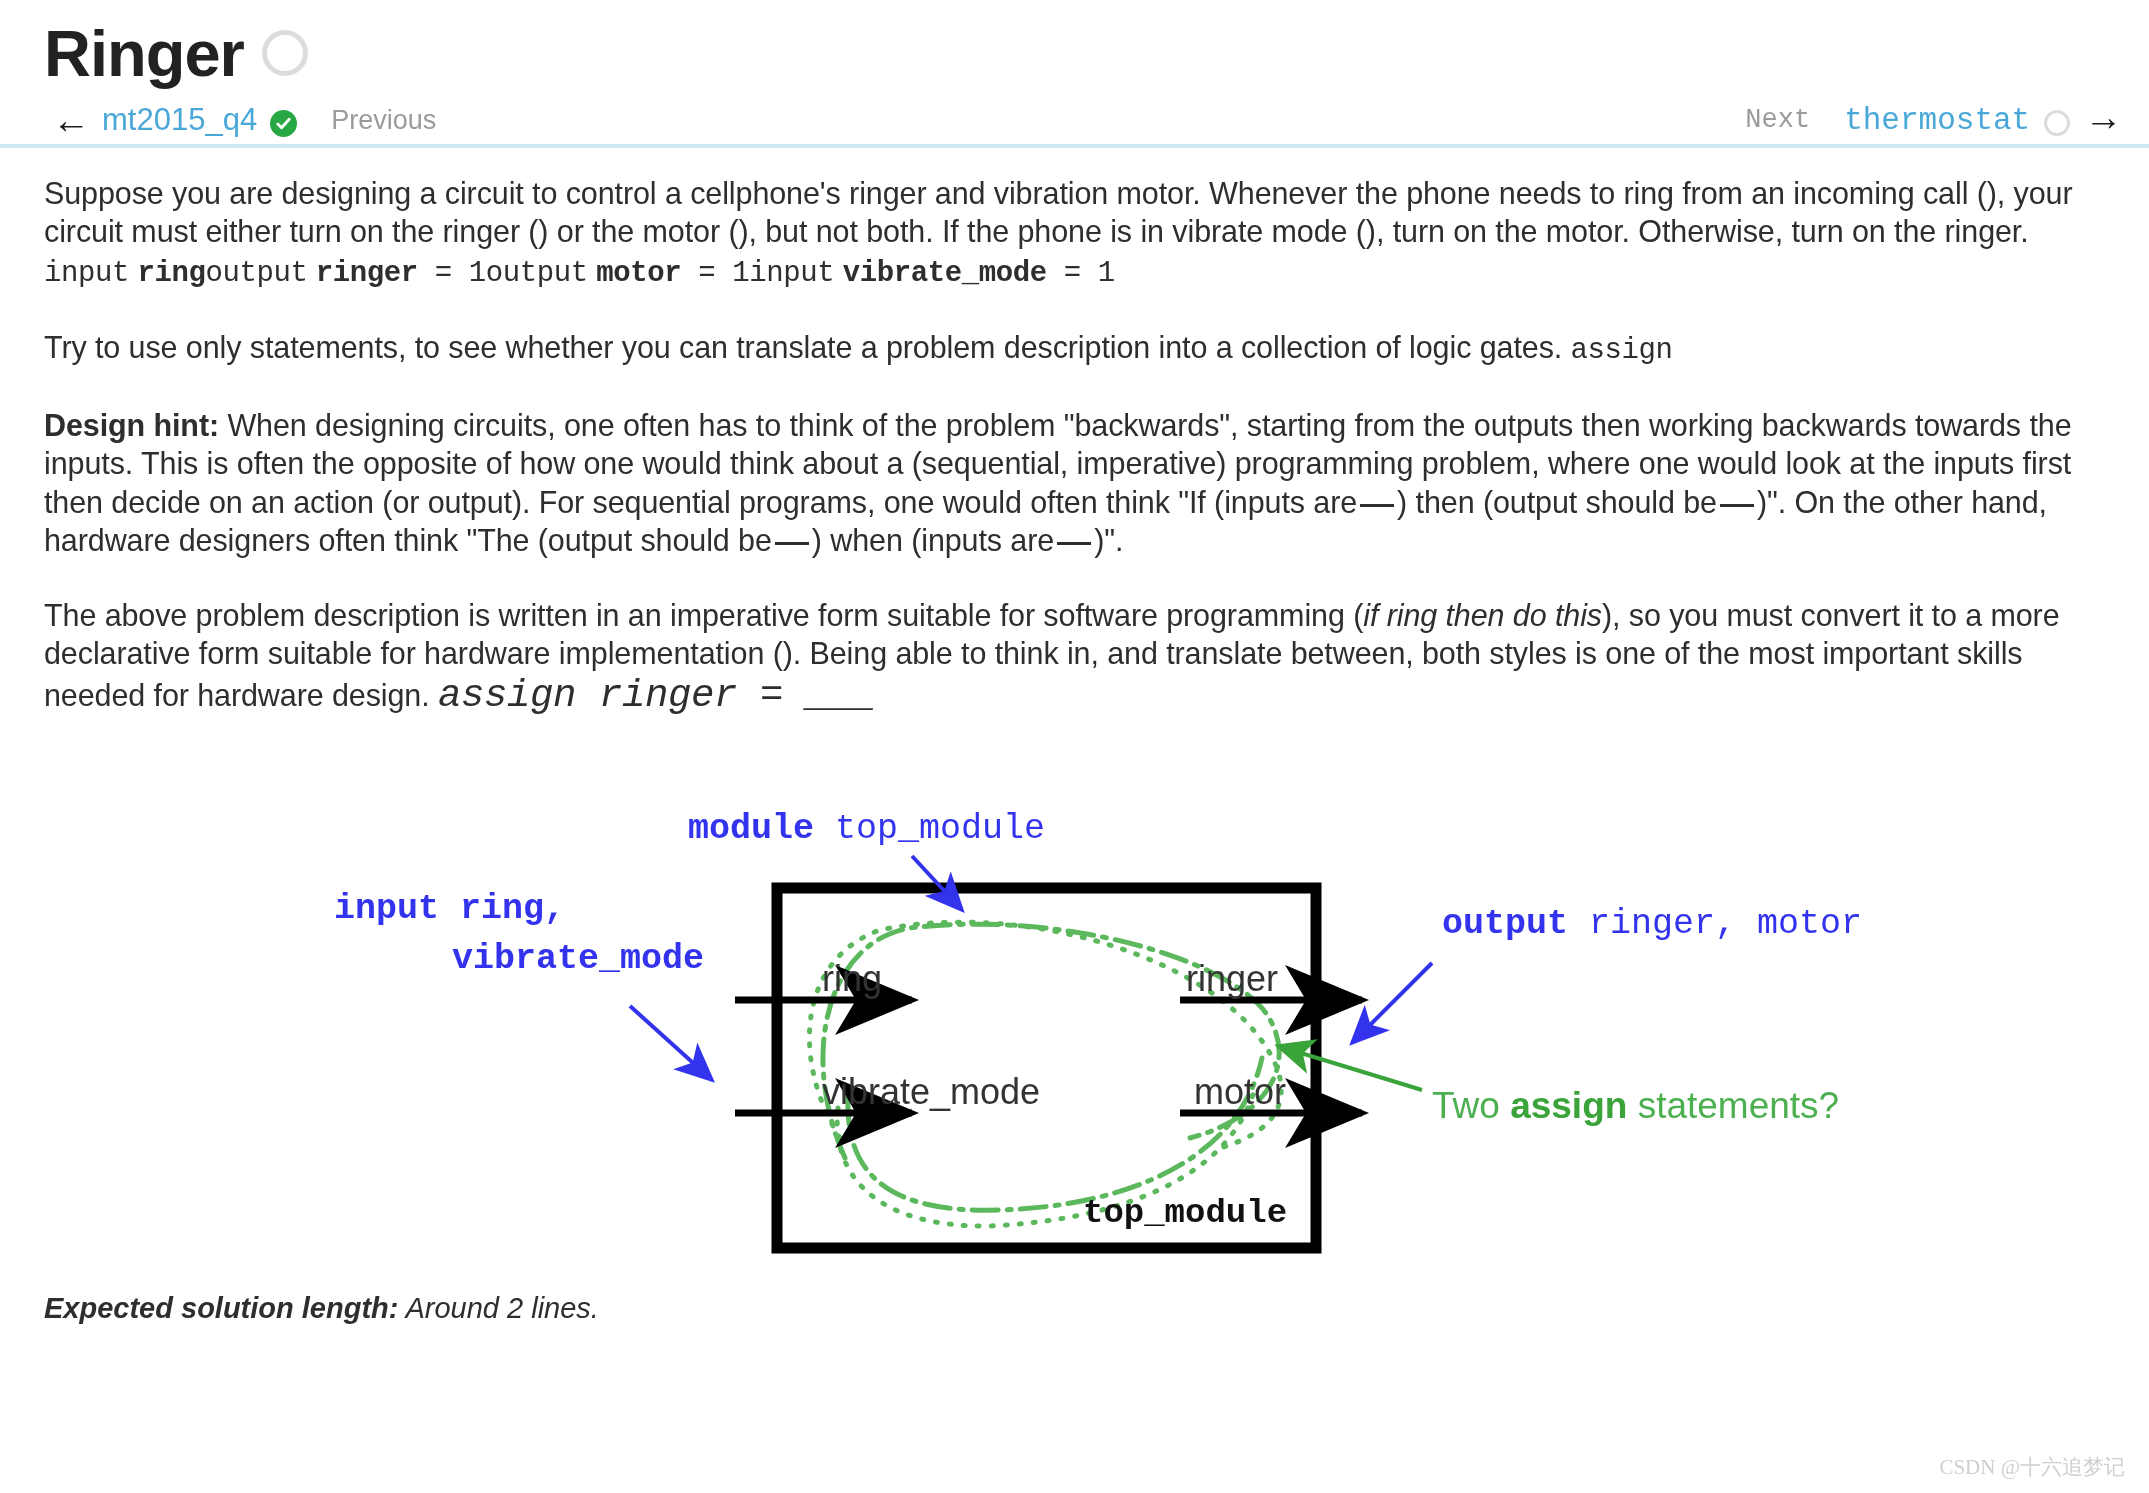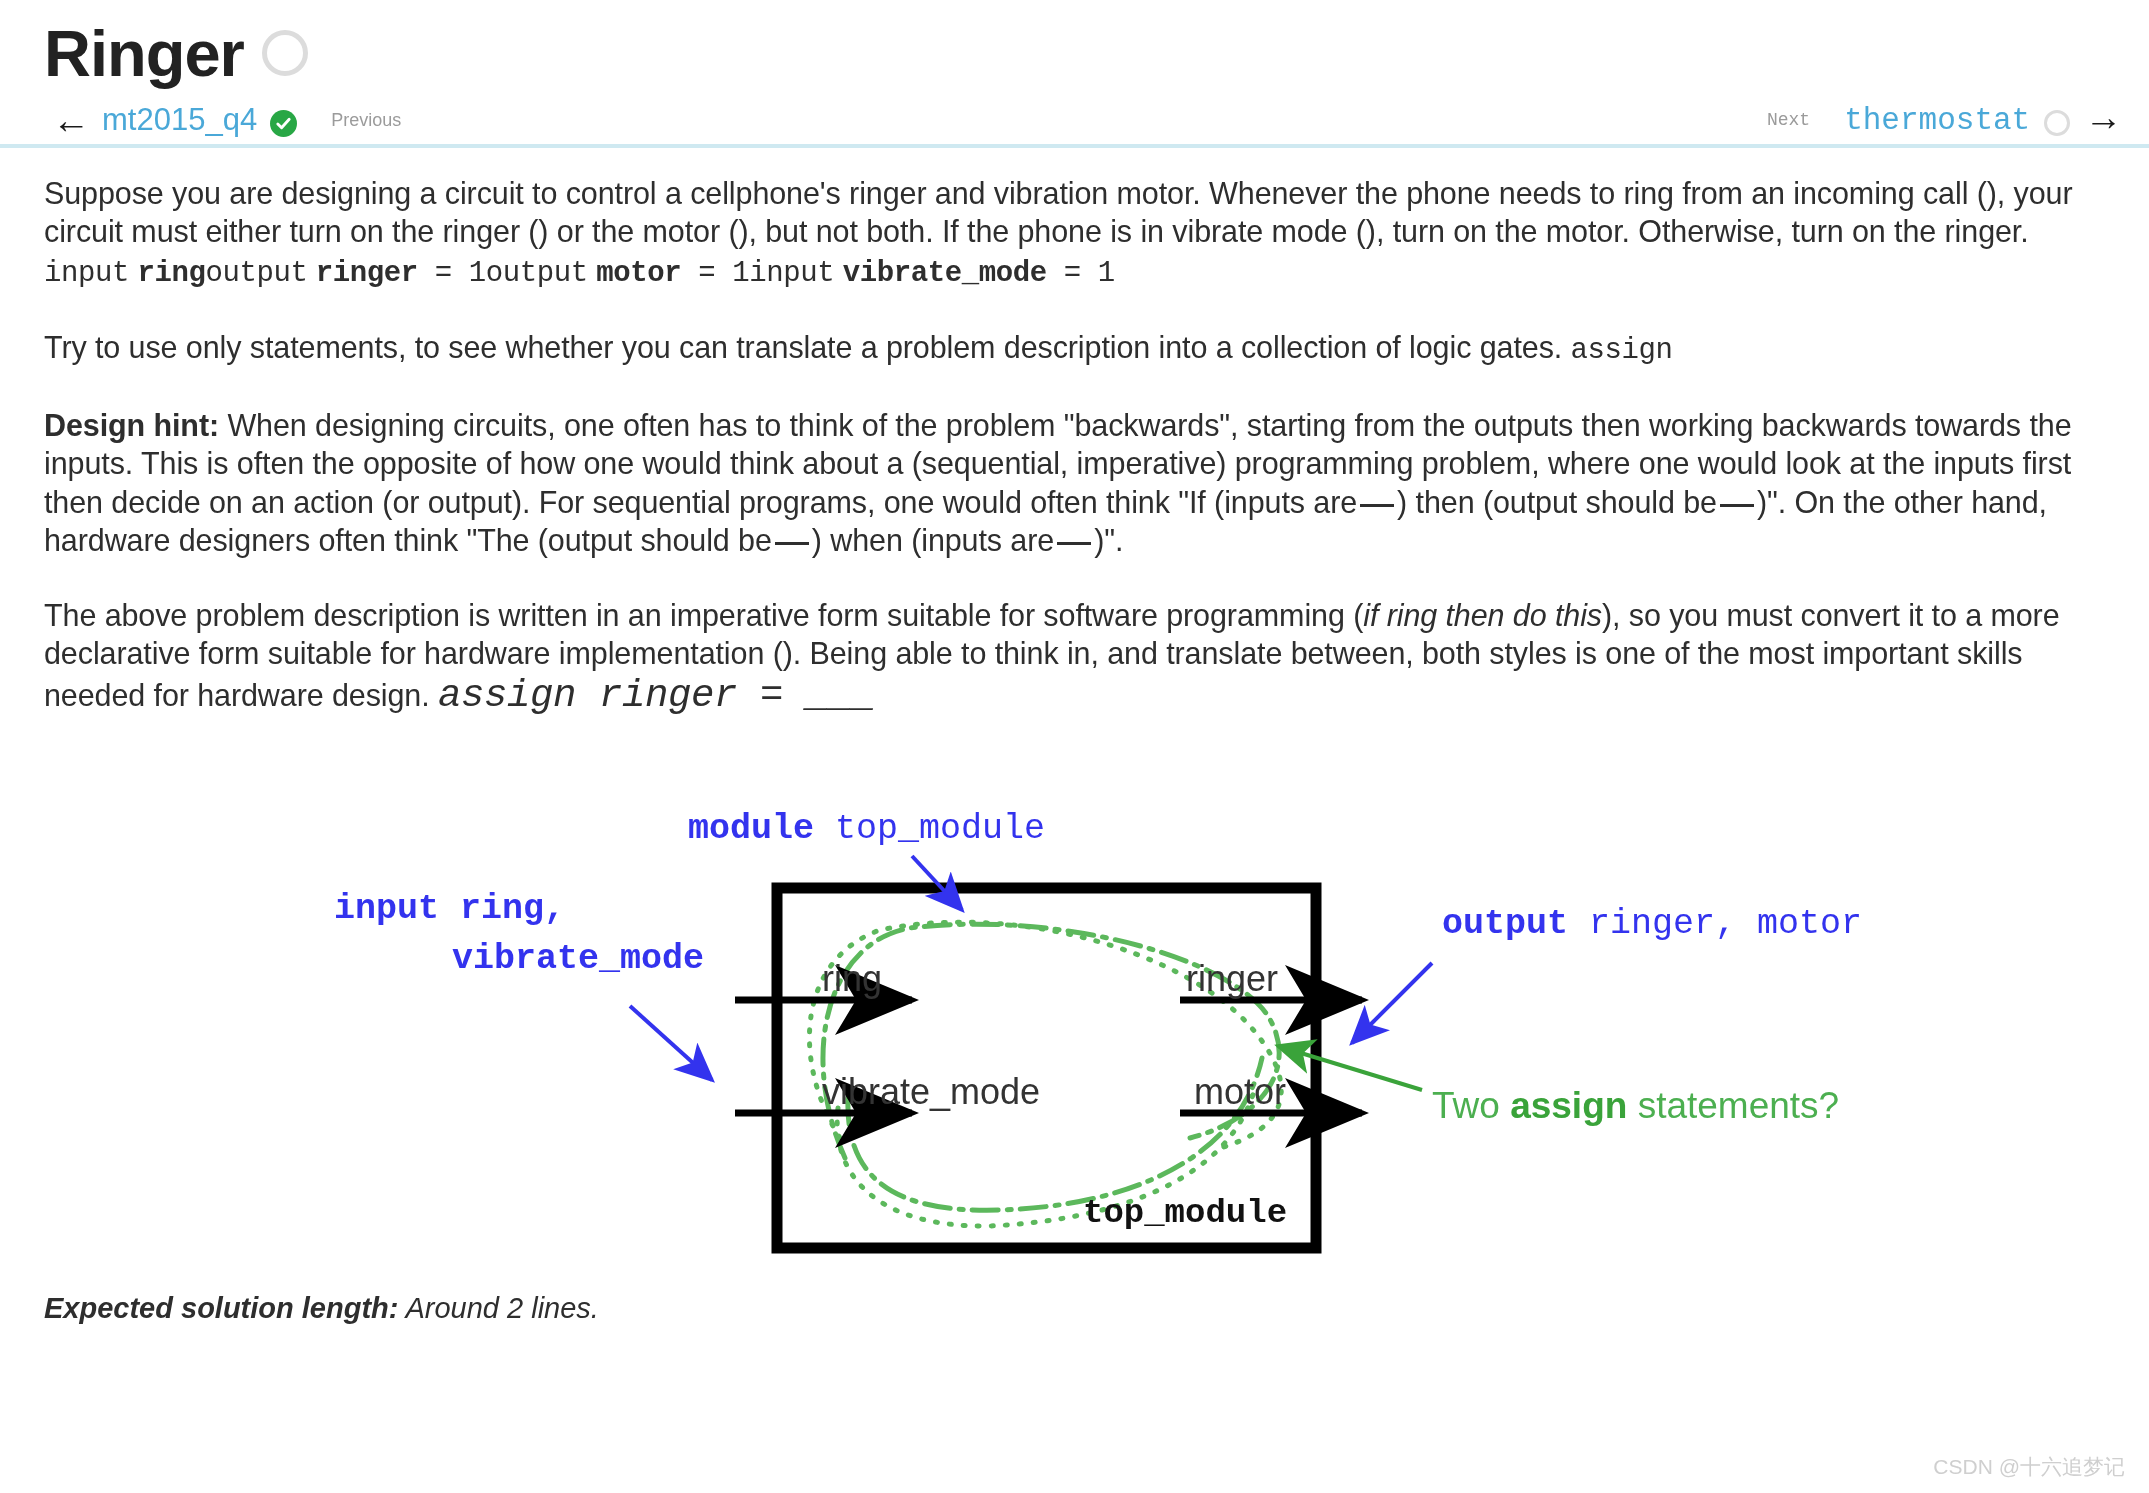--- a/index.html
+++ b/index.html
@@ -87,21 +87,21 @@
     font-weight: bold;
   }
   .nav-link {
     font-size: 31px;
     color: #4aa8d8;
     text-decoration: none;
     white-space: nowrap;
     text-align: center;
   }
   .nav-label {
-    font-size: 18px;
+    font-size: 27px;
     color: #9b9b9b;
     margin: 0 22px;
     white-space: nowrap;
   }
 
   
   #content {
     padding: 0 44px;
     margin-top: 26px;
   }
@@ -160,21 +160,21 @@
     font-style: italic;
     color: #2e2e2e;
   }
   #expected-line .lbl { font-weight: bold; }
   #watermark {
     position: absolute;
     right: 24px;
     bottom: 12px;
     font-size: 21px;
     color: #cfcfcf;
-    font-family: Liberation Sans, sans-serif;
+    font-family: Liberation Serif, serif;
     white-space: nowrap;
   }
 </style>
 </head>
 <body>
 
 <div id="page-header">
   <div id="title-row">
     <span id="page-title">Ringer</span>
     <span class="status-ring"></span>

